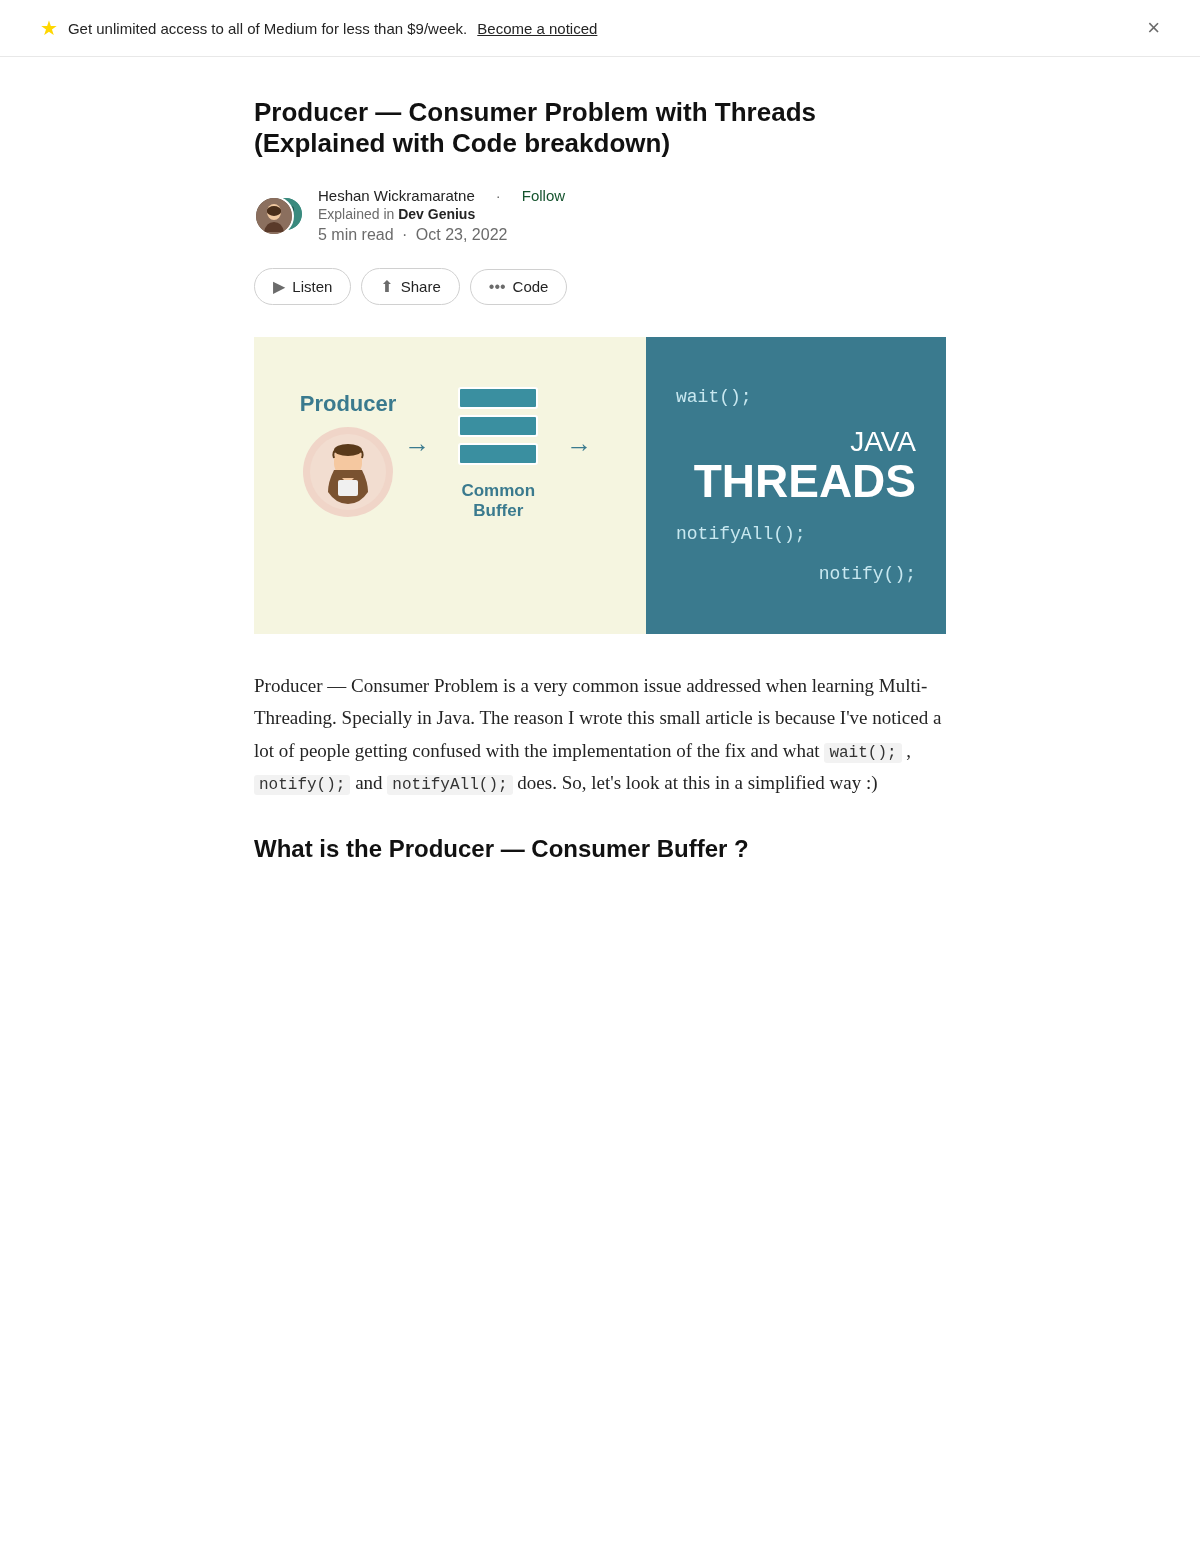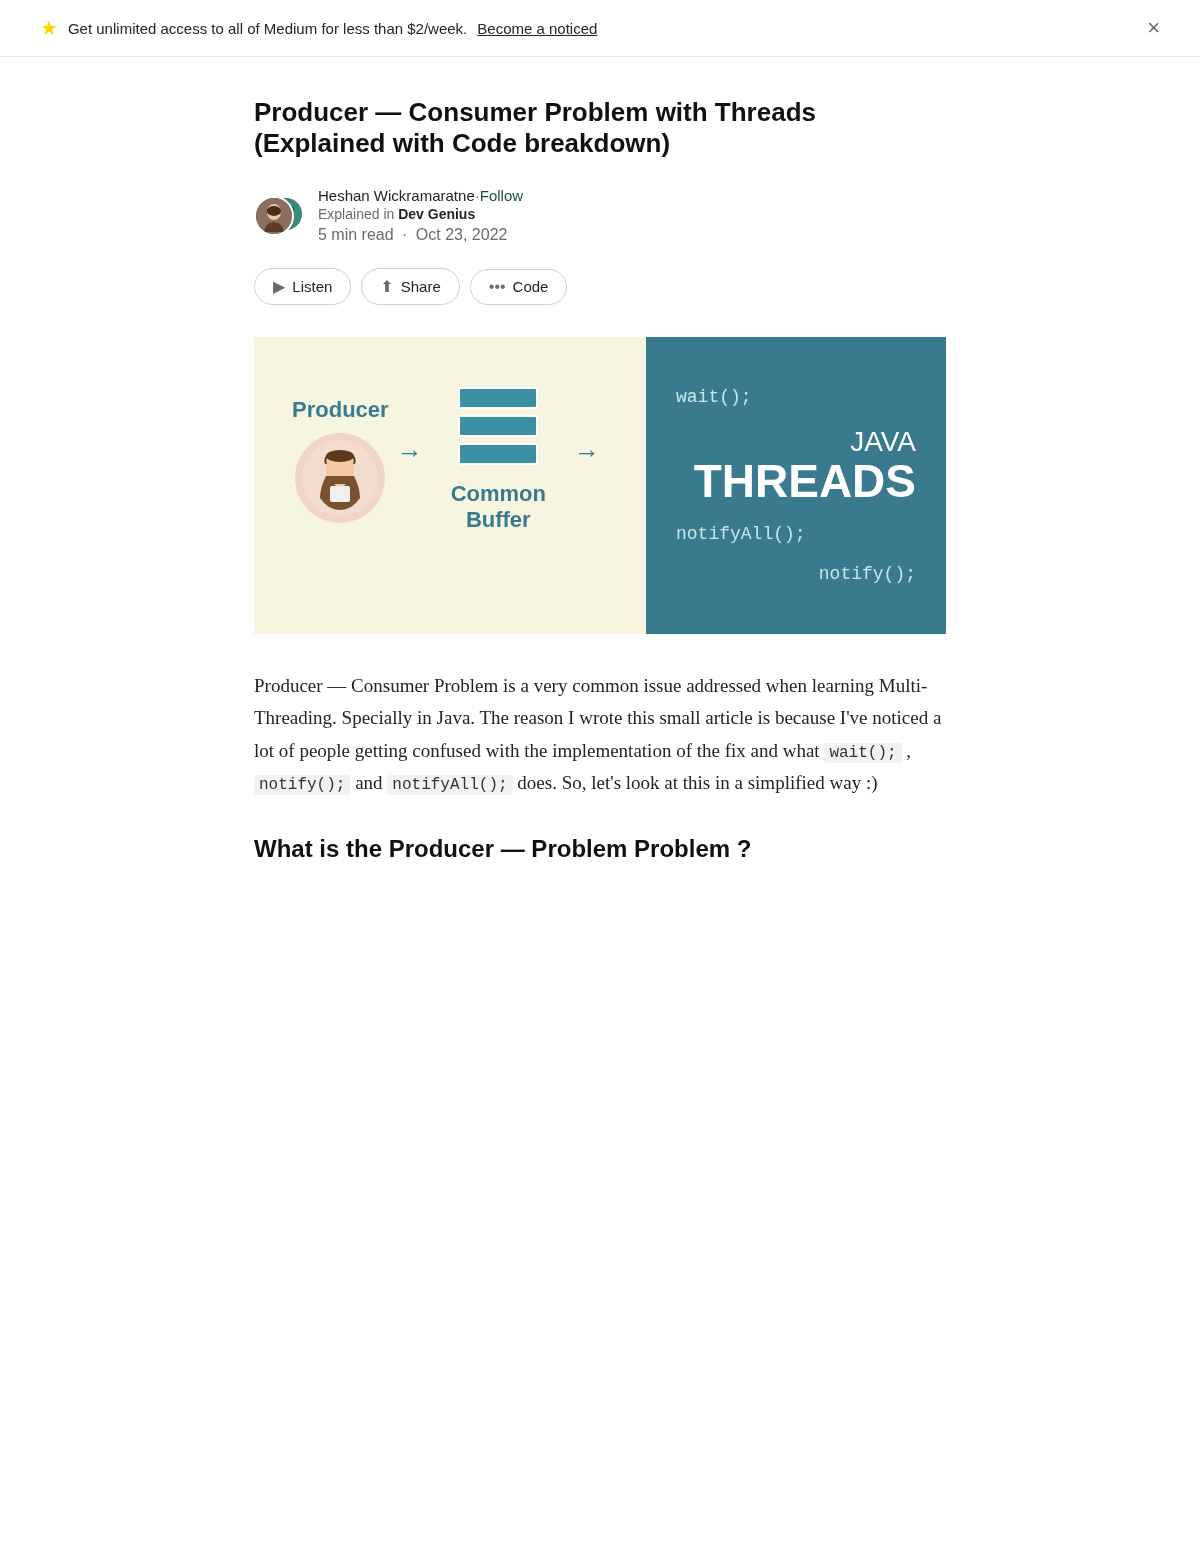--- a/index.html
+++ b/index.html
@@ -111,21 +111,21 @@
       height: 32px;
     }
     .author-meta {
       display: flex;
       flex-direction: column;
       gap: 2px;
     }
     .author-name-row {
       display: flex;
       align-items: flex-start;
-      gap: 0;
+      gap: 21px;
       font-family: -apple-system, BlinkMacSystemFont, 'Segoe UI', sans-serif;
     }
     .author-name {
       font-size: 15px;
       font-weight: 500;
       color: #242424;
     }
     .author-dot {
       color: #6b6b6b;
       font-size: 15px;
@@ -251,21 +251,21 @@
       gap: 6px;
     }
     .buffer-box {
       width: 80px;
       height: 22px;
       background: #3a8fa0;
       border: 2px solid #fff;
       border-radius: 3px;
     }
     .buffer-label {
-      font-size: 22px;
+      font-size: 17px;
       font-weight: 700;
       color: #3a7a8e;
       text-align: center;
       font-family: -apple-system, BlinkMacSystemFont, 'Segoe UI', sans-serif;
       margin-top: 8px;
     }
     .arrow {
       font-size: 26px;
       color: #3a7a8e;
       margin: 0 8px;
@@ -336,21 +336,21 @@
       margin-top: 36px;
       margin-bottom: 16px;
     }
   </style>
 </head>
 <body>
 
 <div class="banner">
   <div class="banner-left">
     <span class="banner-star">★</span>
-    <span>Get unlimited access to all of Medium for less than $2/week.</span>
+    <span>Get unlimited access to all of Medium for less than $9/week.</span>
     <a class="banner-link">Become a noticed</a>
   </div>
   <button class="banner-close">×</button>
 </div>
 
 <div class="article-container">
 
   <h1 class="article-title">Producer — Consumer Problem with Threads (Explained with Code breakdown)</h1>
 
   <div class="author-row">
@@ -462,15 +462,15 @@
   <p class="article-body">
     <span>Producer — Consumer Problem is a very common issue addressed when learning Multi-Threading. Specially in Java. The reason I wrote this small article is because I've noticed a lot of people getting confused with the implementation of the fix and what</span>
     <code class="inline-code">wait();</code>
     <span> , </span>
     <code class="inline-code">notify();</code>
     <span> and </span>
     <code class="inline-code">notifyAll();</code>
     <span> does. So, let's look at this in a simplified way :)</span>
   </p>
 
-  <h2 class="section-heading">What is the Producer — Problem Problem ?</h2>
+  <h2 class="section-heading">What is the Producer — Consumer Buffer ?</h2>
 
 </div>
 
 </body></html>

